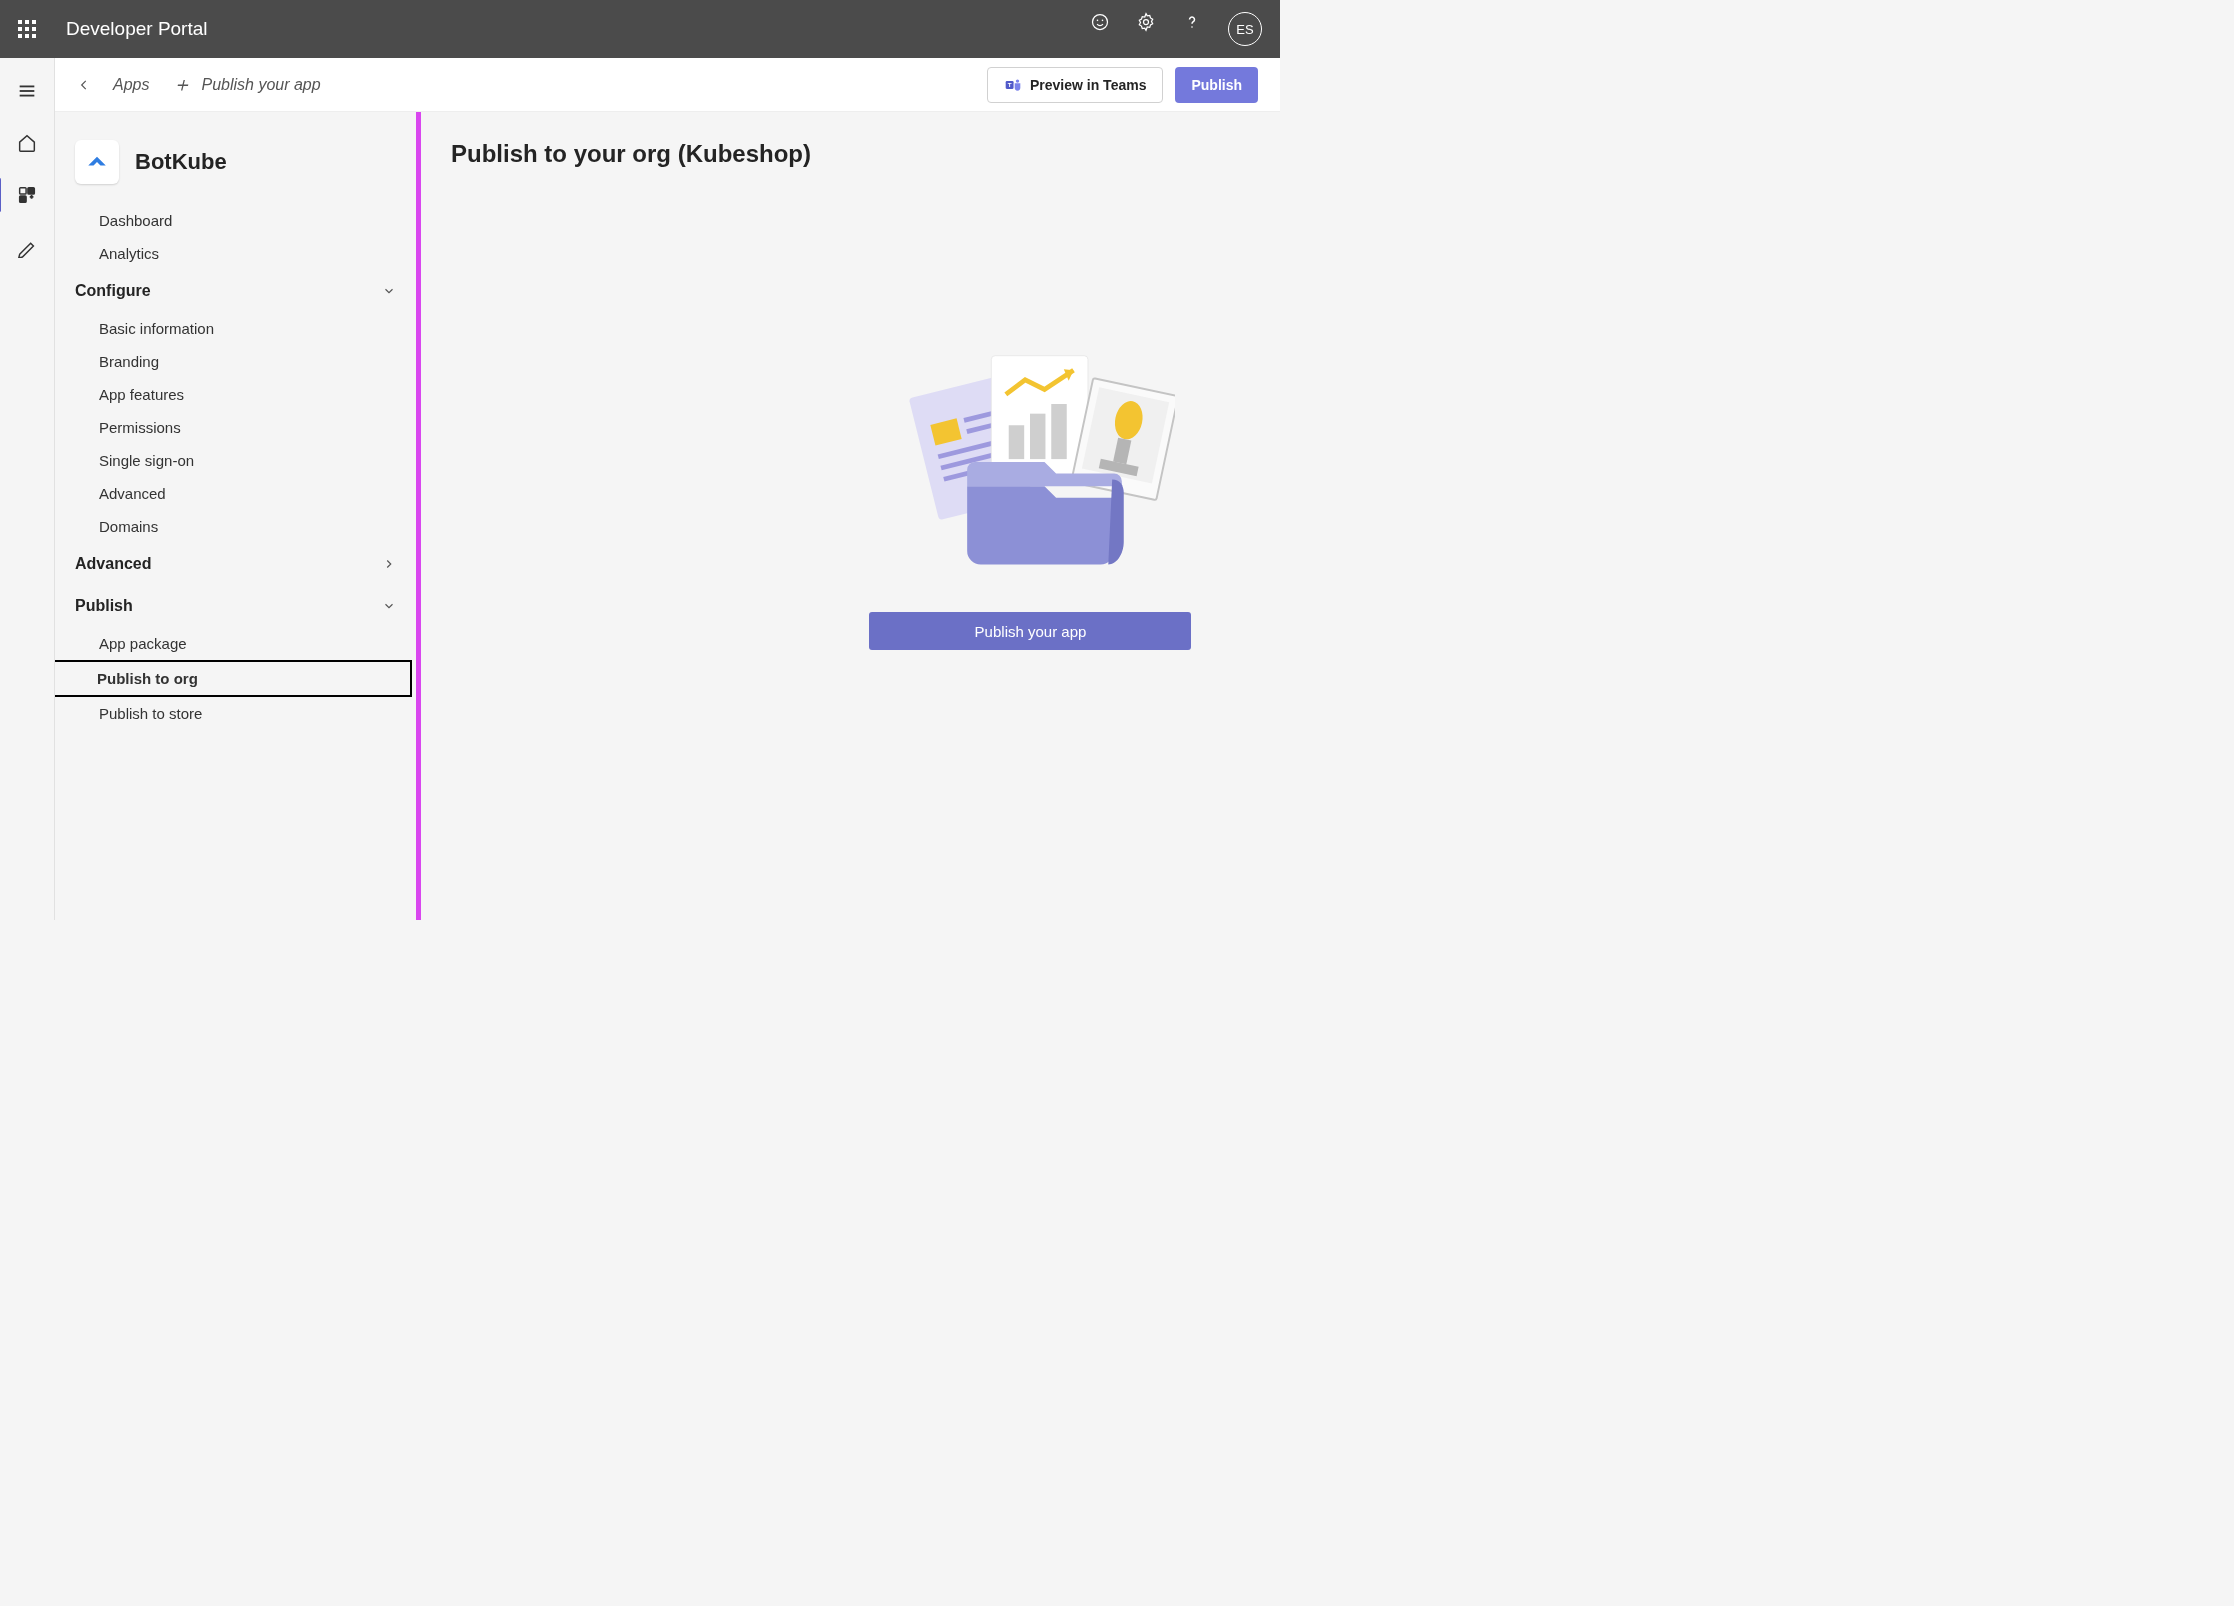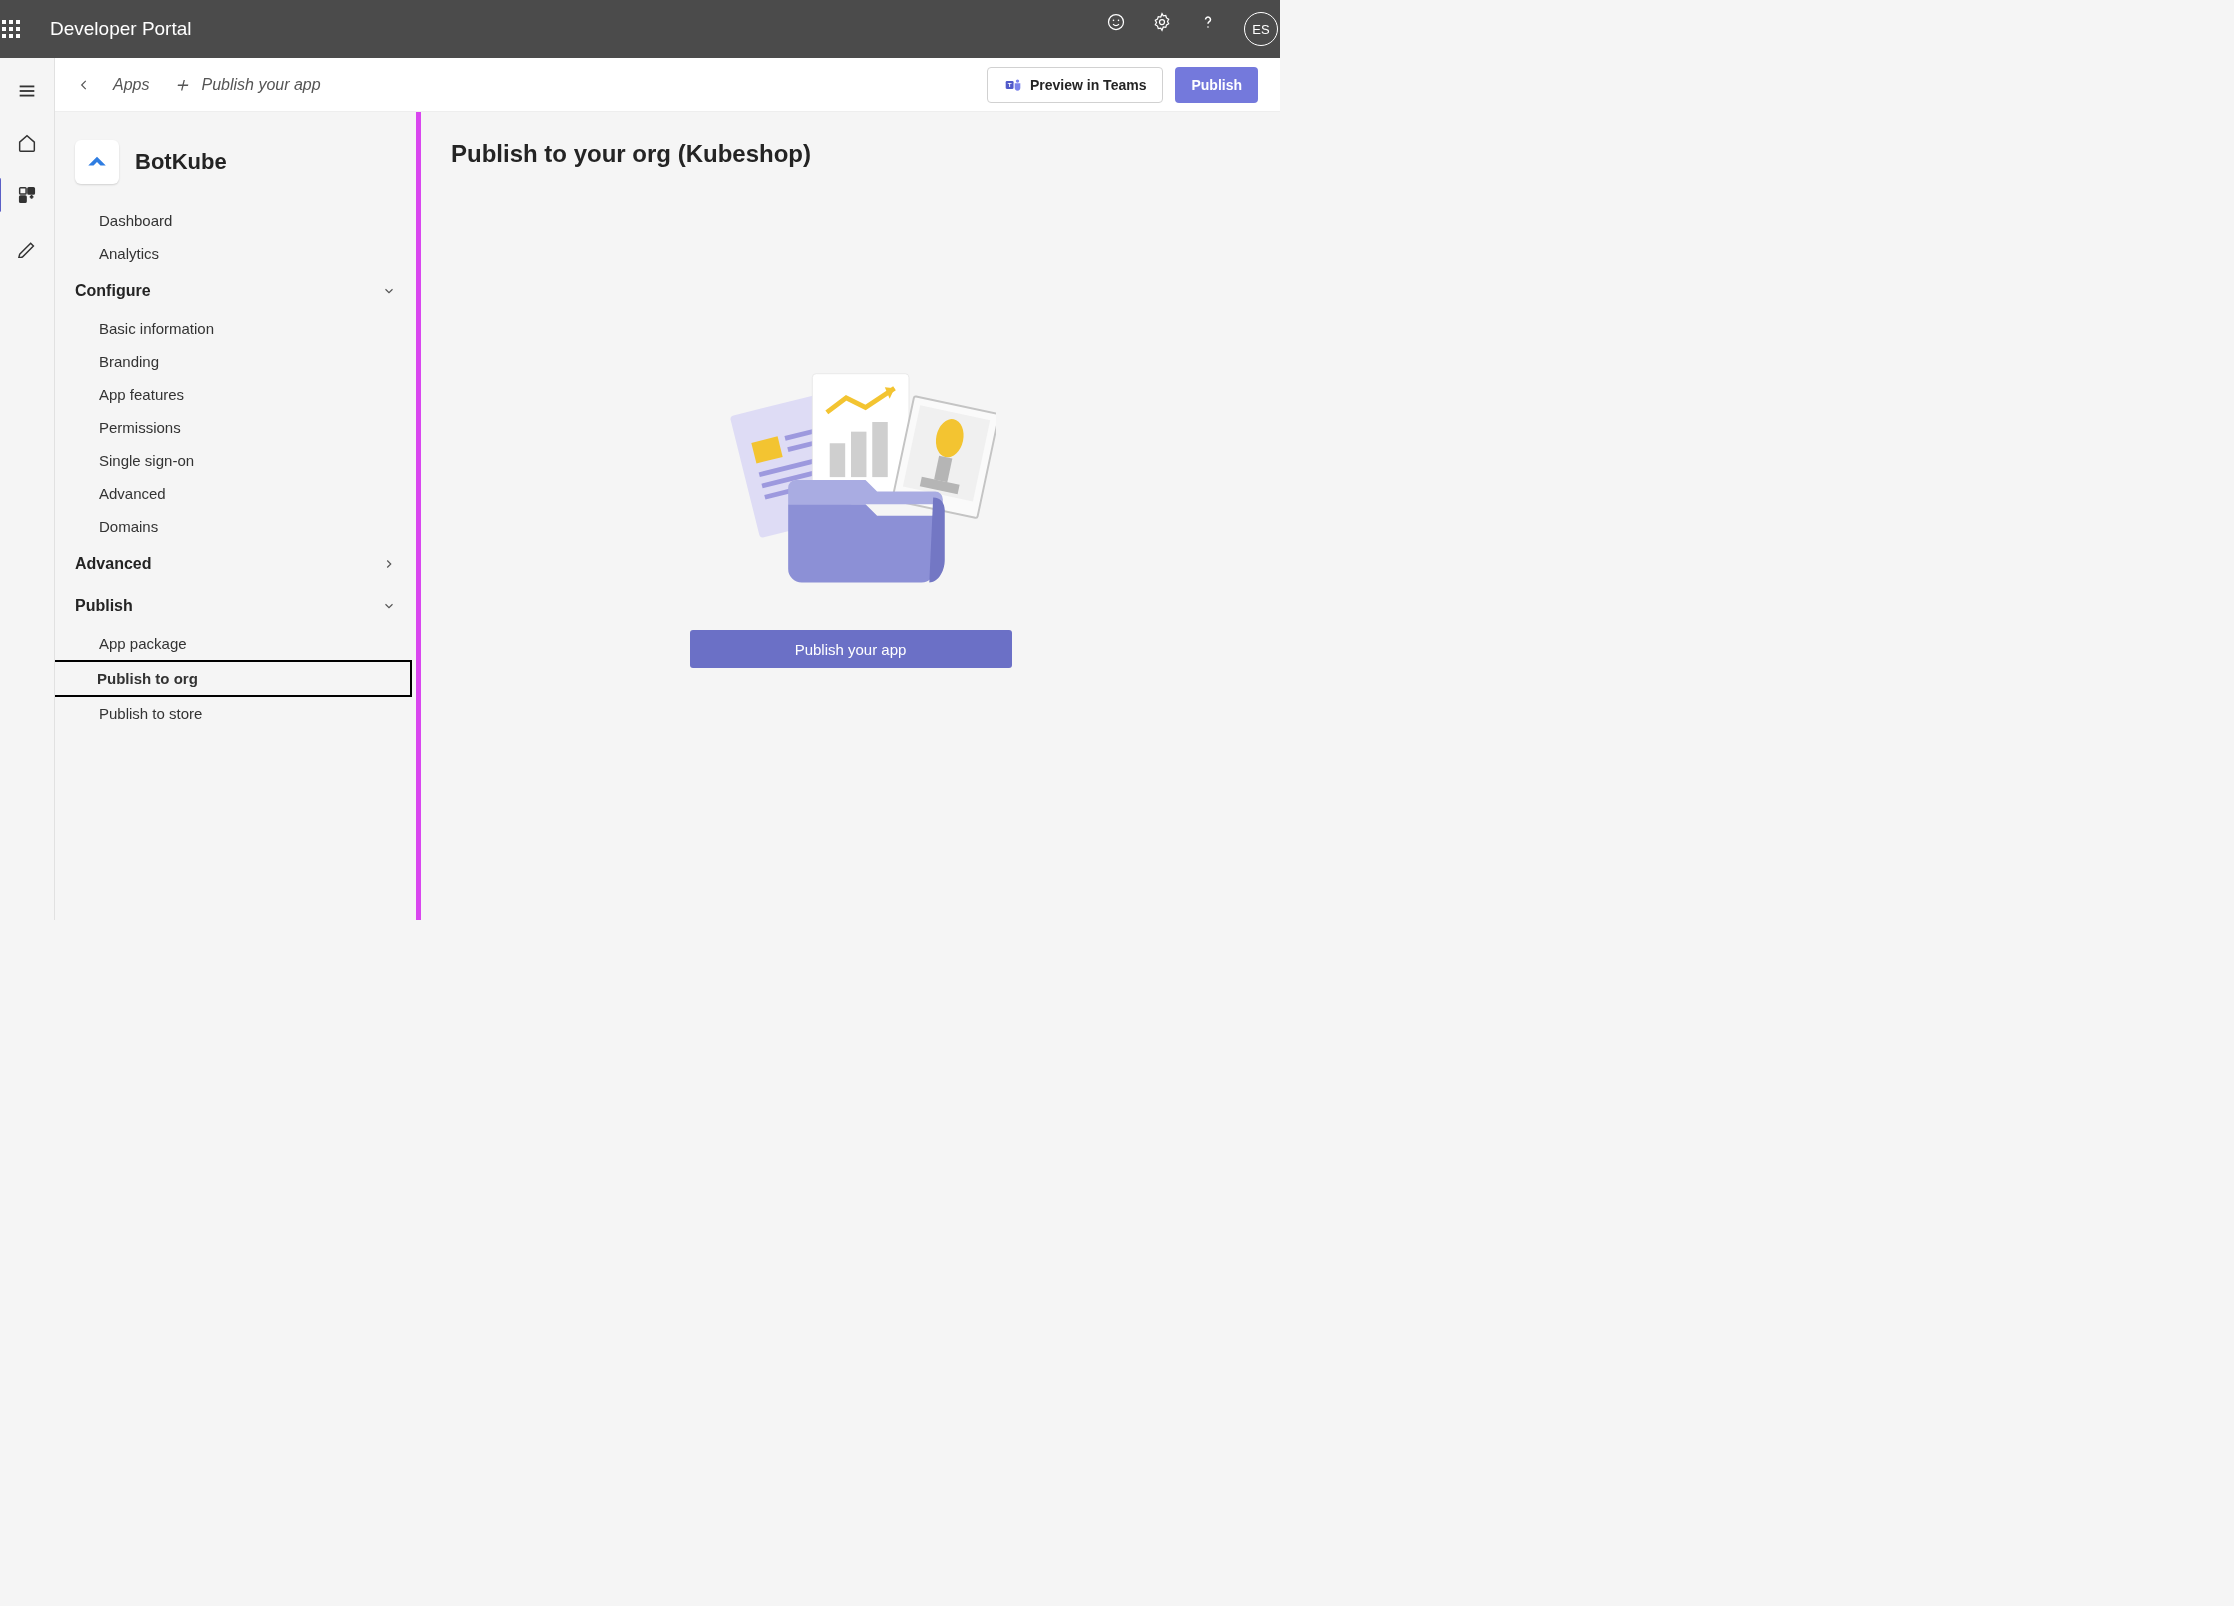--- a/index.html
+++ b/index.html
@@ -12,21 +12,21 @@
     overflow: hidden;
   }
 
   
   .top-header {
     height: 58px;
     background: #4b4b4b;
     color: #fff;
     display: flex;
     align-items: center;
-    padding: 0 2px;
+    padding: 0 18px;
   }
   .waffle {
     width: 18px; height: 18px;
     display: grid;
     grid-template-columns: repeat(3, 4px);
     grid-template-rows: repeat(3, 4px);
     gap: 3px;
     margin-right: 30px;
     cursor: pointer;
   }
@@ -207,21 +207,21 @@
     padding: 8px 18px 8px 42px;
     margin-left:-2px;
     margin-right:4px;
   }
 
   
   .main-panel {
     flex: 1;
     padding: 28px 30px;
     display: flex;
-    flex-direction: column;
+    flex-direction: row;
   }
   .page-title {
     font-size: 24px;
     font-weight: 700;
     margin-bottom: 8px;
   }
   .page-desc {
     font-size: 14px;
     color: #616161;
     line-height: 1.45;

